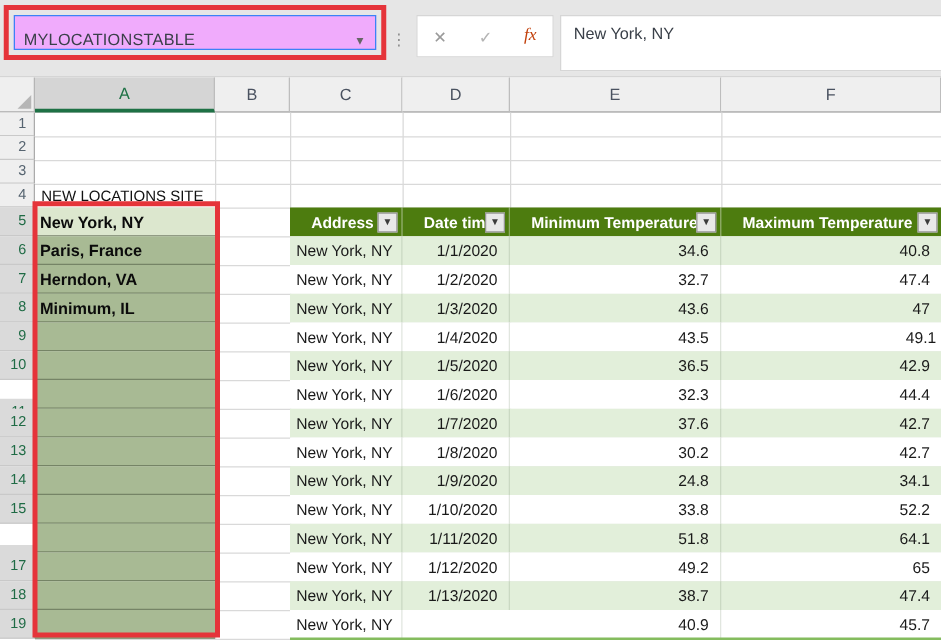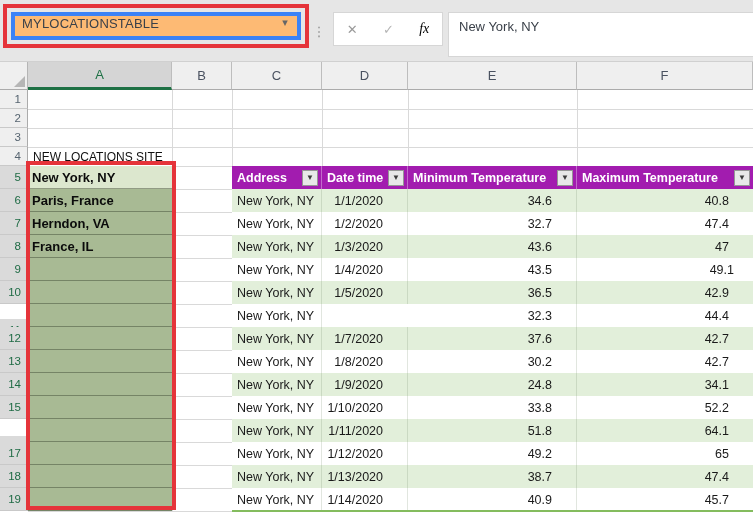--- a/index.html
+++ b/index.html
@@ -7,32 +7,32 @@
   #app {
     position:relative; width:753px; height:512px;
     font-family:"Liberation Sans", sans-serif;
     background:#fff; overflow:hidden;
   }
   .abs { position:absolute; }
 
   
   .topbar { left:0; top:0; width:753px; height:62px; background:#E6E6E6; border-bottom:1px solid #D0D0D0; }
   .namebox-frame { left:3px; top:4px; width:306px; height:44px; border:4px solid #E5343A; background:#E6E6E6; }
-  .namebox { left:4px; top:4px; right:4px; bottom:4px; background:#fdba74; border:4px solid #3b82f6;
-             display:flex; align-items:flex-start; cursor:text; }
+  .namebox { left:4px; top:4px; right:4px; bottom:4px; background:#f0abfc; border:1px solid #3b82f6;
+             display:flex; align-items:flex-end; cursor:text; }
   .namebox-text { padding-left:7px; font-size:13px; color:#3A4049; letter-spacing:.2px; flex:1; }
   .namebox-caret { width:24px; text-align:center; color:#666; font-size:11px; cursor:pointer; }
   .sep-dots { left:312px; top:12px; width:14px; height:38px; display:flex; align-items:center; justify-content:center;
               color:#8F8F8F; font-size:13px; letter-spacing:0; }
   .fbar-buttons { left:333px; top:12px; width:110px; height:34px; background:#fff; border:1px solid #D6D6D6;
                   display:flex; align-items:center; justify-content:space-around; }
   .fbtn { font-size:13px; cursor:pointer; }
   .fbtn.cancel { color:#9A9A9A; }
   .fbtn.enter  { color:#B5B5B5; }
-  .fbtn.fx { font-family:"Liberation Serif", serif; font-style:italic; font-size:14px; color:#000000; }
+  .fbtn.fx { font-family:"Liberation Serif", serif; font-style:italic; font-size:14px; color:#c2410c; }
   .formula-input { left:448px; top:12px; width:306px; height:45px; background:#fff; border:1px solid #D6D6D6;
                    font-size:13px; color:#3A4049; padding:6px 0 0 10px; cursor:text; }
 
   
   .colhdr-strip { left:0; top:62px; width:753px; height:28px; background:#EFEFEF; border-bottom:1px solid #ABABAB; }
   .corner { left:0; top:62px; width:28px; height:28px; background:#EFEFEF; border-right:1px solid #B5B5B5; border-bottom:1px solid #ABABAB; }
   .corner-tri { position:absolute; right:2px; bottom:2px; width:0; height:0;
                 border-left:11px solid transparent; border-bottom:11px solid #B6B6B6; }
   .colhdr { top:62px; height:28px; background:#EFEFEF; border-right:1px solid #BDBDBD; border-bottom:1px solid #ABABAB;
             display:flex; align-items:center; justify-content:center; font-size:13px; color:#4A5260; cursor:pointer; }
@@ -47,33 +47,33 @@
   
   .gl { background:#D9D9D9; }
 
   
   .cell-a4 { left:29px; top:147px; width:220px; height:19px; font-size:12px; color:#111;
              display:flex; align-items:center; padding-left:4px; white-space:nowrap; }
 
   
   .tbl { left:232px; top:166px; width:521px; }
   .tbl-hdr-row { position:absolute; left:0; top:0; height:23px; width:521px; border-bottom:1px solid #FAFAFA; }
-  .tbl-hdr-cell { position:absolute; top:0; height:23px; background:#a21caf; color:#fff; font-weight:bold;
-                  font-size:12.5px; display:flex; align-items:center; cursor:pointer; }
+  .tbl-hdr-cell { position:absolute; top:0; height:23px; background:#4d7c0f; color:#fff; font-weight:bold;
+                  font-size:12.5px; display:flex; align-items:center; cursor:pointer;padding-left:12px; }
   .tbl-hdr-label { flex:1; padding-left:5px; white-space:nowrap; overflow:hidden; }
   .filter-btn { width:16px; height:16px; margin-right:3px; background:#E8E8E8; border:1px solid #969696;
                 display:flex; align-items:center; justify-content:center; font-size:8px; color:#3B3B3B;
                 cursor:pointer; flex:none; }
   .tbl-row { position:absolute; left:0; width:521px; height:23px; }
   .tbl-row.band { background:#E2EFDA; }
   .tbl-row.plain { background:#FFFFFF; }
   .tbl-cell { position:absolute; top:0; height:23px; font-size:12.5px; color:#1A1A1A;
               display:flex; align-items:center; border-right:1px solid rgba(120,140,110,.22); cursor:cell; }
   .tbl-cell.left { justify-content:flex-start; padding-left:5px; }
-  .tbl-cell.right { justify-content:flex-end; padding-right:24px; }
+  .tbl-cell.right { justify-content:flex-end; padding-right:9px; }
   .tbl-bottom-strip { left:232px; top:510px; width:521px; height:2px; background:#84BC5E; }
 
   
   .selblock { left:28px; top:166px; width:144px; height:345px; }
   .selrow { position:absolute; left:0; width:144px; height:23px; border-bottom:1px solid rgba(62,74,52,.48);
             display:flex; align-items:center; padding-left:4px; font-size:13px; font-weight:bold; color:#0b0b0b;
             white-space:nowrap; cursor:cell; }
   .selrow.active { background:#DCE7CE; }
   .selrow.fill { background:#A8BA94; }
 
@@ -211,20 +211,21 @@
         <div class="tbl-cell right" style="left: 350px; width: 176px; border-right: none;">49.1</div>
       </div>
       <div class="tbl-row band" style="top: 115px;">
         <div class="tbl-cell left" style="left: 0px; width: 90px;">New York, NY</div>
         <div class="tbl-cell right" style="left: 90px; width: 86px;">1/5/2020</div>
         <div class="tbl-cell right" style="left: 176px; width: 169px;">36.5</div>
         <div class="tbl-cell right" style="left: 345px; width: 176px; border-right: none;">42.9</div>
       </div>
       <div class="tbl-row plain" style="top: 138px;">
         <div class="tbl-cell left" style="left: 0px; width: 90px;">New York, NY</div>
+        <div class="tbl-cell right" style="left: 90px; width: 86px;">1/6/2020</div>
         <div class="tbl-cell right" style="left: 176px; width: 169px;">32.3</div>
         <div class="tbl-cell right" style="left: 345px; width: 176px; border-right: none;">44.4</div>
       </div>
       <div class="tbl-row band" style="top: 161px;">
         <div class="tbl-cell left" style="left: 0px; width: 90px;">New York, NY</div>
         <div class="tbl-cell right" style="left: 90px; width: 86px;">1/7/2020</div>
         <div class="tbl-cell right" style="left: 176px; width: 169px;">37.6</div>
         <div class="tbl-cell right" style="left: 345px; width: 176px; border-right: none;">42.7</div>
       </div>
       <div class="tbl-row plain" style="top: 184px;">
@@ -258,32 +259,31 @@
         <div class="tbl-cell right" style="left: 345px; width: 176px; border-right: none;">65</div>
       </div>
       <div class="tbl-row band" style="top: 299px;">
         <div class="tbl-cell left" style="left: 0px; width: 90px;">New York, NY</div>
         <div class="tbl-cell right" style="left: 90px; width: 86px;">1/13/2020</div>
         <div class="tbl-cell right" style="left: 176px; width: 169px;">38.7</div>
         <div class="tbl-cell right" style="left: 345px; width: 176px; border-right: none;">47.4</div>
       </div>
       <div class="tbl-row plain" style="top: 322px;">
         <div class="tbl-cell left" style="left: 0px; width: 90px;">New York, NY</div>
-        <div class="tbl-cell right" style="left: 90px; width: 86px;">1/14/2020</div>
         <div class="tbl-cell right" style="left: 176px; width: 169px;">40.9</div>
         <div class="tbl-cell right" style="left: 345px; width: 176px; border-right: none;">45.7</div>
       </div>
     </div>
   <div class="abs tbl-bottom-strip"></div>
 
   <div class="abs selblock" id="selblock">
       <div class="selrow active" style="top: 0px;">New York, NY</div>
       <div class="selrow fill" style="top: 23px;">Paris, France</div>
       <div class="selrow fill" style="top: 46px;">Herndon, VA</div>
-      <div class="selrow fill" style="top: 69px;">France, IL</div>
+      <div class="selrow fill" style="top: 69px;">Minimum, IL</div>
       <div class="selrow fill" style="top: 92px;"></div>
       <div class="selrow fill" style="top: 115px;"></div>
       <div class="selrow fill" style="top: 138px;"></div>
       <div class="selrow fill" style="top: 161px;"></div>
       <div class="selrow fill" style="top: 184px;"></div>
       <div class="selrow fill" style="top: 207px;"></div>
       <div class="selrow fill" style="top: 230px;"></div>
       <div class="selrow fill" style="top: 253px;"></div>
       <div class="selrow fill" style="top: 276px;"></div>
       <div class="selrow fill" style="top: 299px;"></div>

